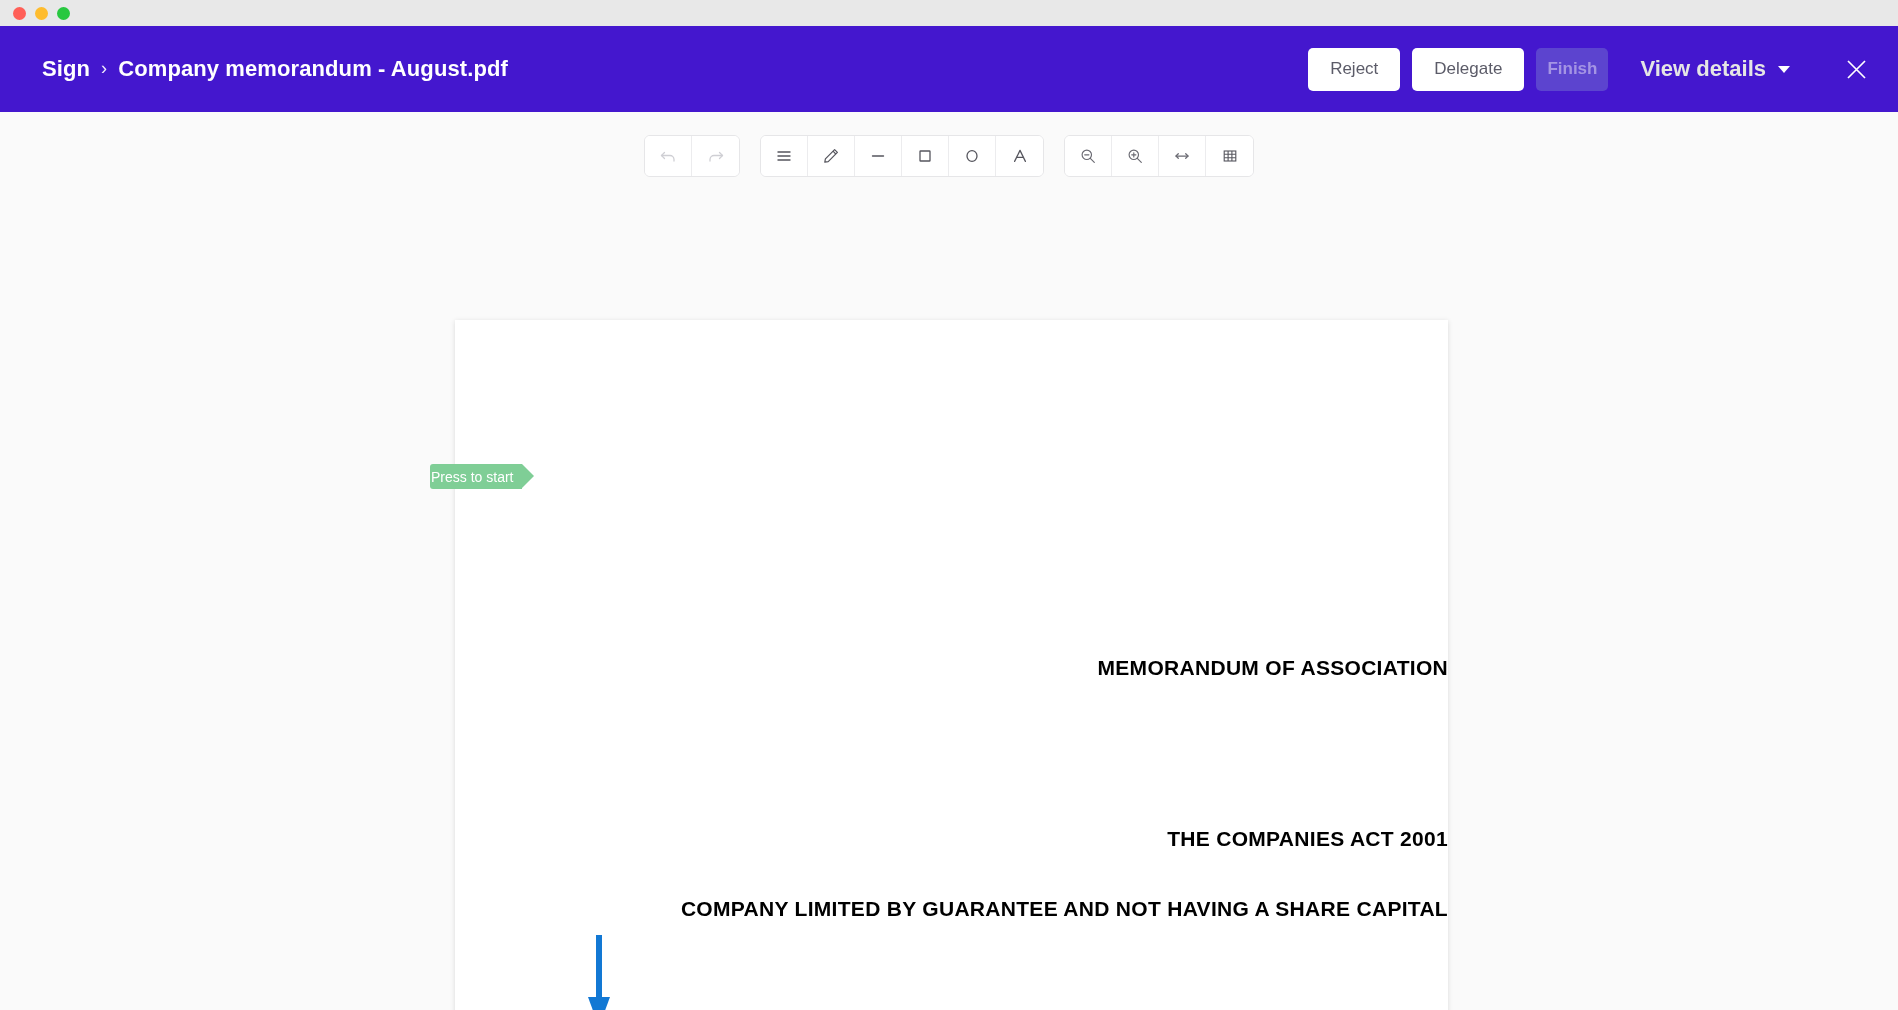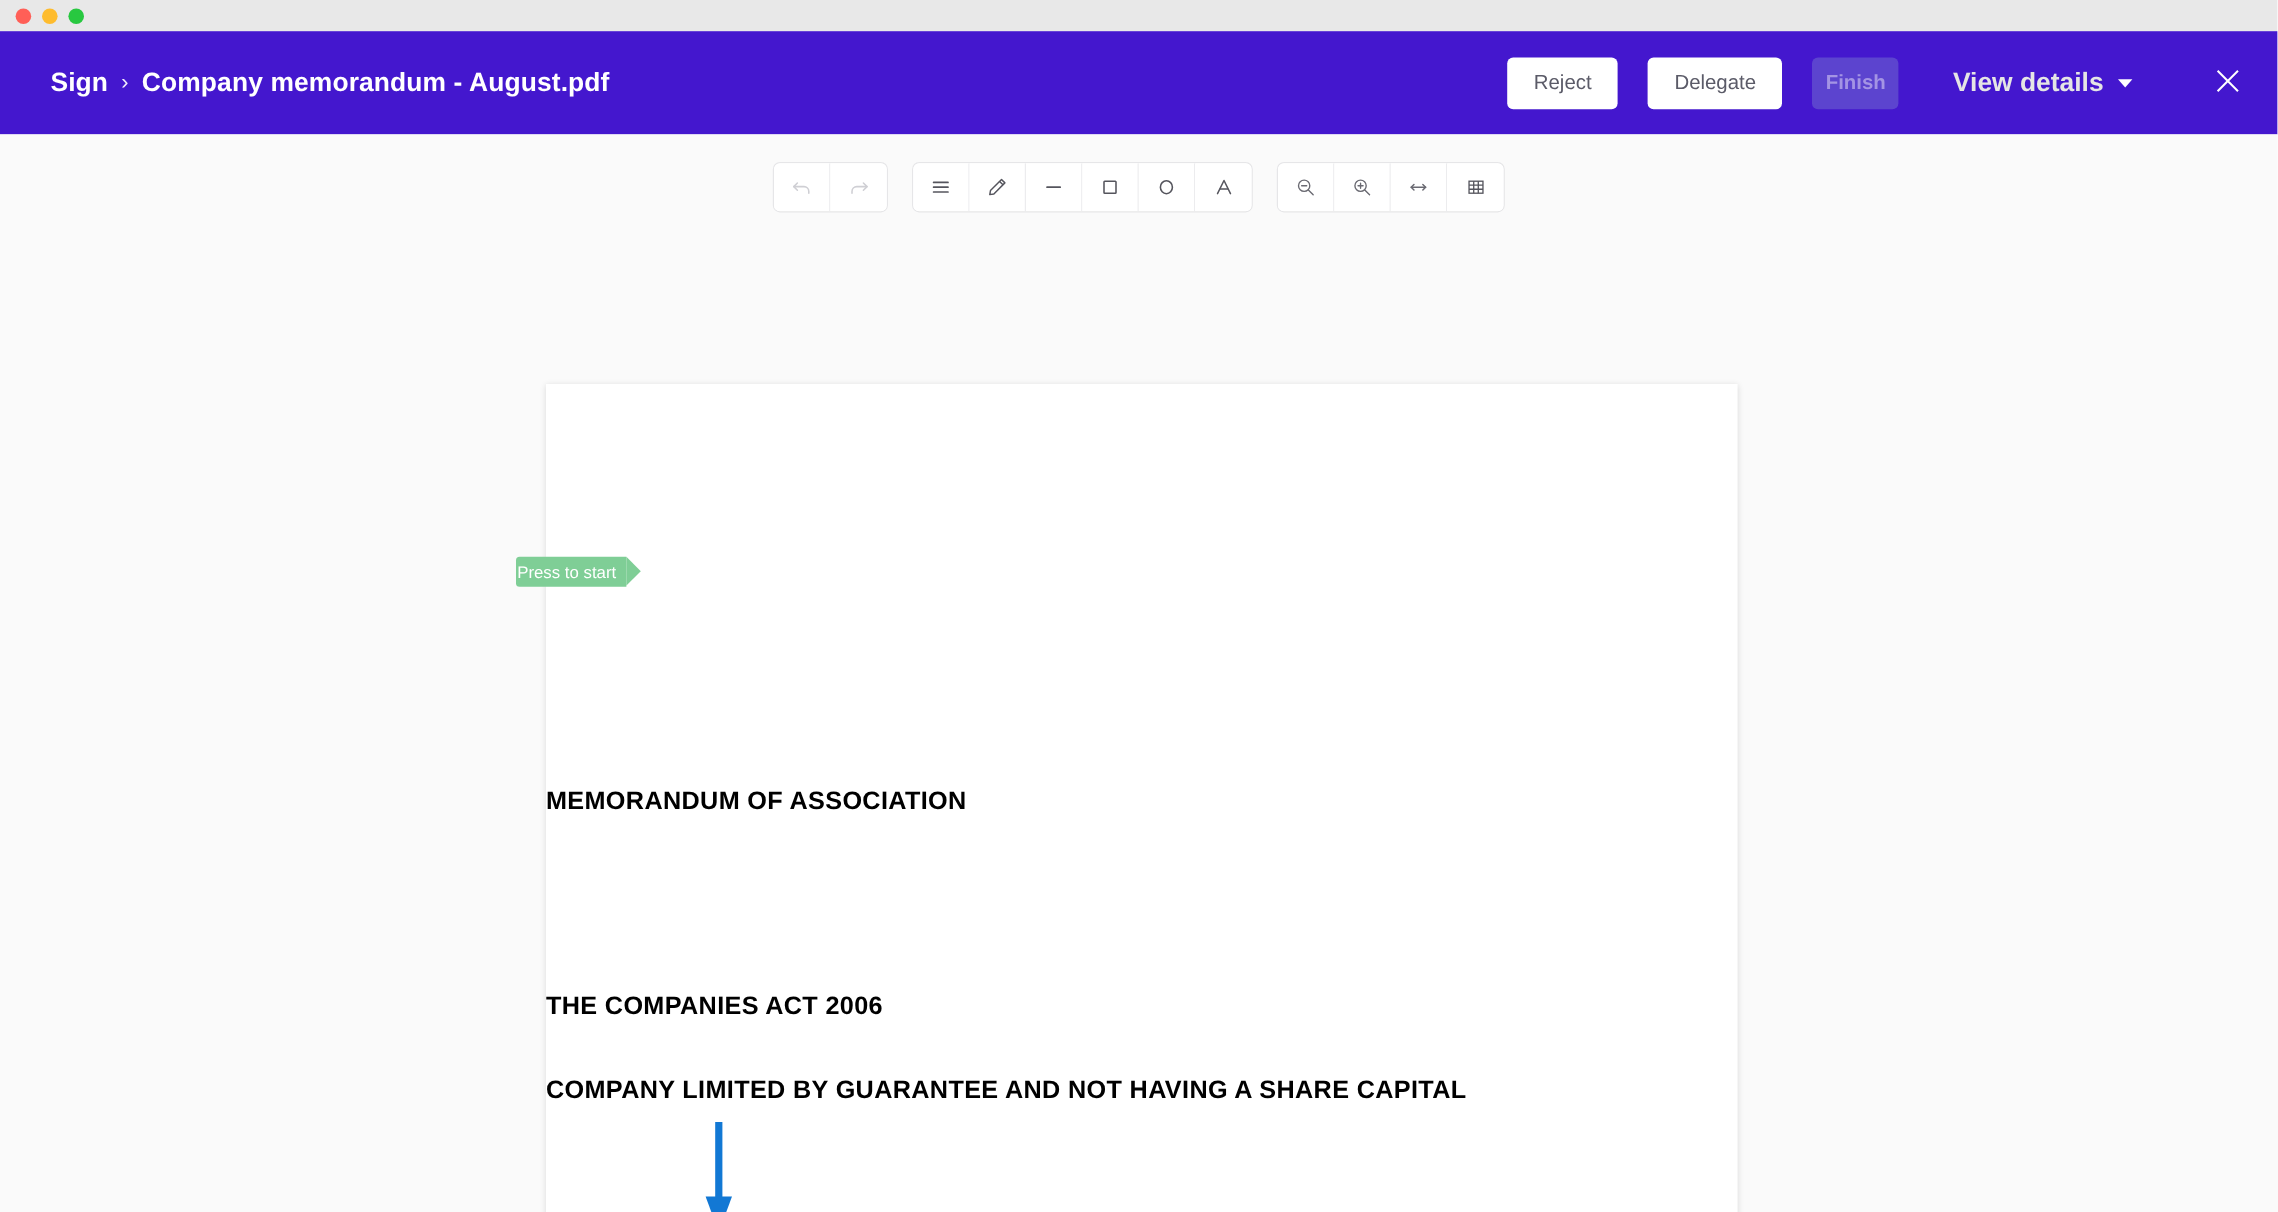--- a/index.html
+++ b/index.html
@@ -46,21 +46,22 @@
   }
   .crumb-sep {
     font-size: 18px;
     font-weight: normal;
     opacity: 0.92;
     transform: translateY(-1px);
   }
   .appbar-actions {
     margin-left: auto;
     display: flex;
-    gap: 25px;
+    align-items: center;
+    gap: 12px;
   }
   .btn-white {
     background: #ffffff;
     border: none;
     border-radius: 5px;
     color: #5b5b68;
     font-family: "Liberation Sans", sans-serif;
     font-size: 17px;
     height: 43px;
     padding: 0 22px;
@@ -142,21 +143,21 @@
     left: 455px;
     top: 208px;
     width: 993px;
     height: 820px;
     background: #ffffff;
     box-shadow: 0 1px 5px rgba(0,0,0,0.13);
   }
   .doc-line {
     position: absolute;
     left: 0; right: 0;
-    text-align: left;
+    text-align: right;
     color: #000000;
     font-weight: bold;
     font-size: 21px;
     letter-spacing: 0.3px;
   }
   .doc-line.l1 { top: 336px; }
   .doc-line.l2 { top: 507px; }
   .doc-line.l3 { top: 576px; line-height: 25px; }
 
   
@@ -348,21 +349,21 @@
             <rect x="3.2" y="4" width="11.6" height="10"></rect>
             <path d="M3.2 7.3 H14.8 M3.2 10.7 H14.8 M7.1 4 V14 M10.9 4 V14"></path>
           </svg>
         </span>
       </div>
     </div>
   </div>
 
   <div class="page">
     <div class="doc-line l1">MEMORANDUM OF ASSOCIATION</div>
-    <div class="doc-line l2">THE COMPANIES ACT 2006</div>
+    <div class="doc-line l2">THE COMPANIES ACT 2001</div>
     <div class="doc-line l3">COMPANY LIMITED BY GUARANTEE AND NOT HAVING A SHARE CAPITAL</div>
 
   </div>
 
   <div class="start-flag">
     <span>Press to start</span>
   </div>
 
   <div class="anno-arrow">
     <div class="shaft"></div>

